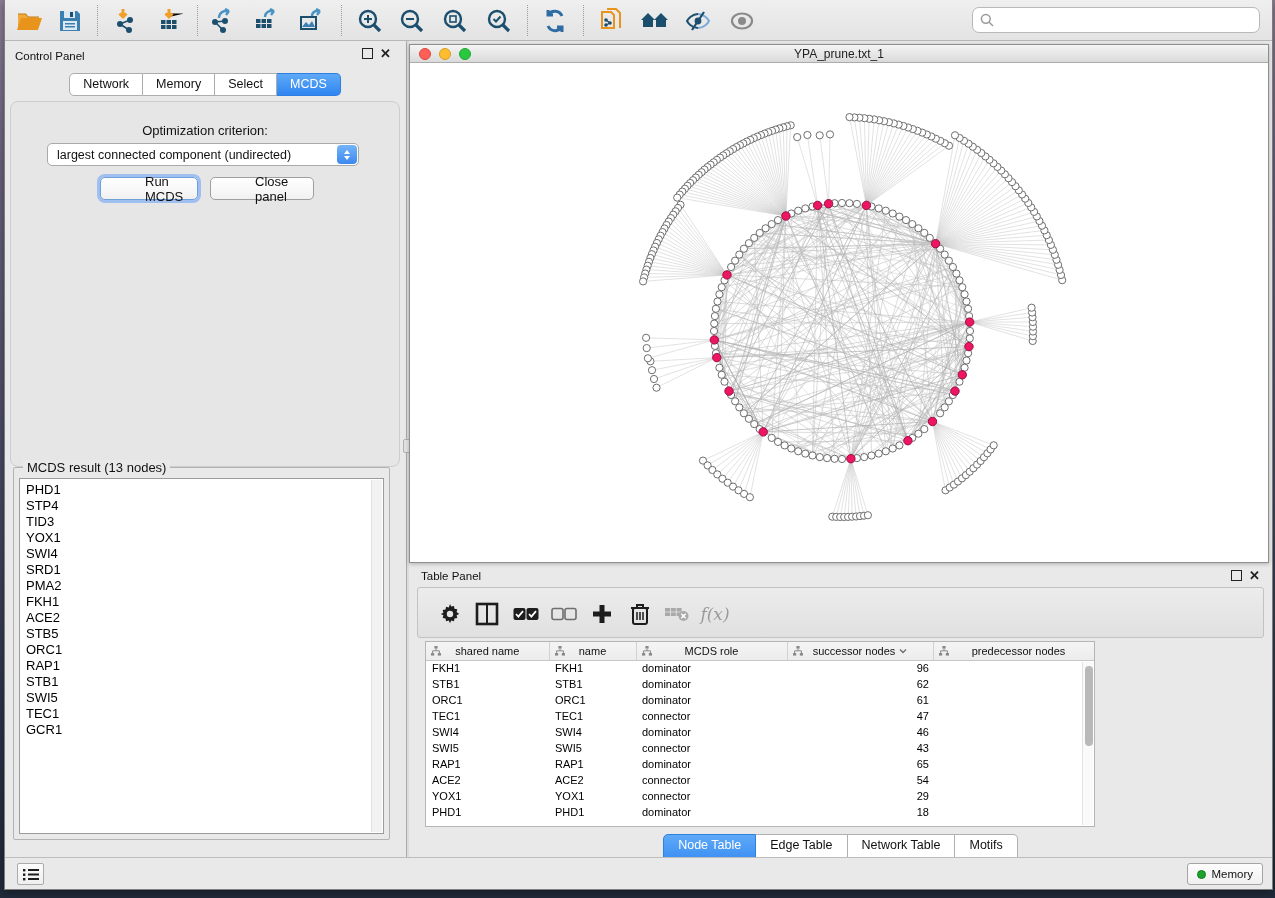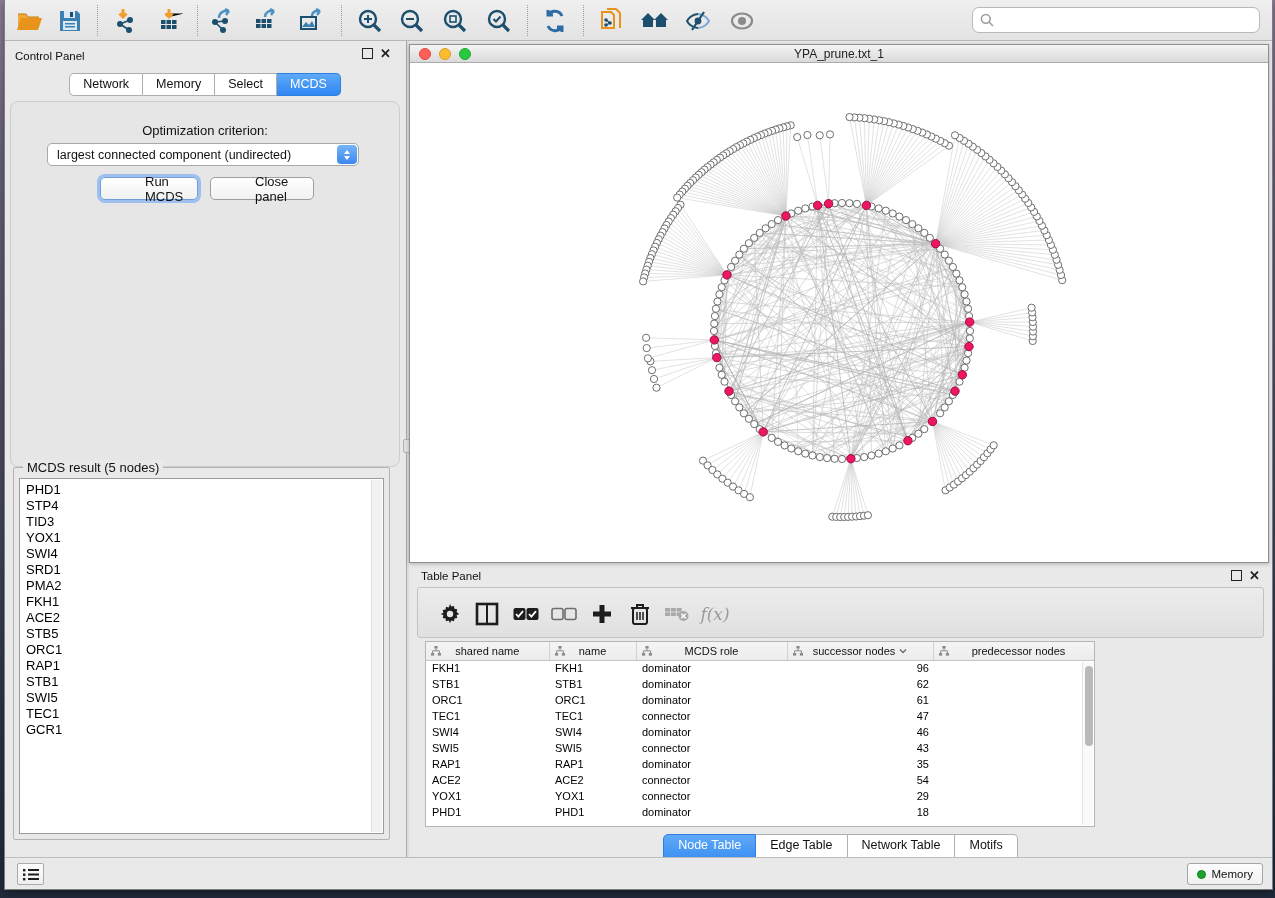--- a/index.html
+++ b/index.html
@@ -324,21 +324,21 @@
           <span>largest connected component (undirected)</span>
           <span class="dd-stepper">
               <span class="dd-up"></span>
               <span class="dd-down"></span>
             </span>
         </div>
         <div class="cp-btn btn-run">Run MCDS</div>
         <div class="cp-btn btn-close">Close panel</div>
       </div>
       <div class="mcds-group">
-        <div class="mcds-legend">MCDS result (5 nodes)</div>
+        <div class="mcds-legend">MCDS result (13 nodes)</div>
         <div class="mcds-listbox">
           <div class="mcds-list" id="mcds-list">
               <div>PHD1</div>
               <div>STP4</div>
               <div>TID3</div>
               <div>YOX1</div>
               <div>SWI4</div>
               <div>SRD1</div>
               <div>PMA2</div>
               <div>FKH1</div>
@@ -1328,21 +1328,21 @@
                 <td>SWI5</td>
                 <td>connector</td>
                 <td class="num">43</td>
                 <td class="num">1</td>
                 <td></td>
               </tr>
               <tr>
                 <td>RAP1</td>
                 <td>RAP1</td>
                 <td>dominator</td>
-                <td class="num">35</td>
+                <td class="num">65</td>
                 <td class="num">2</td>
                 <td></td>
               </tr>
               <tr>
                 <td>ACE2</td>
                 <td>ACE2</td>
                 <td>connector</td>
                 <td class="num">54</td>
                 <td class="num">1</td>
                 <td></td>

